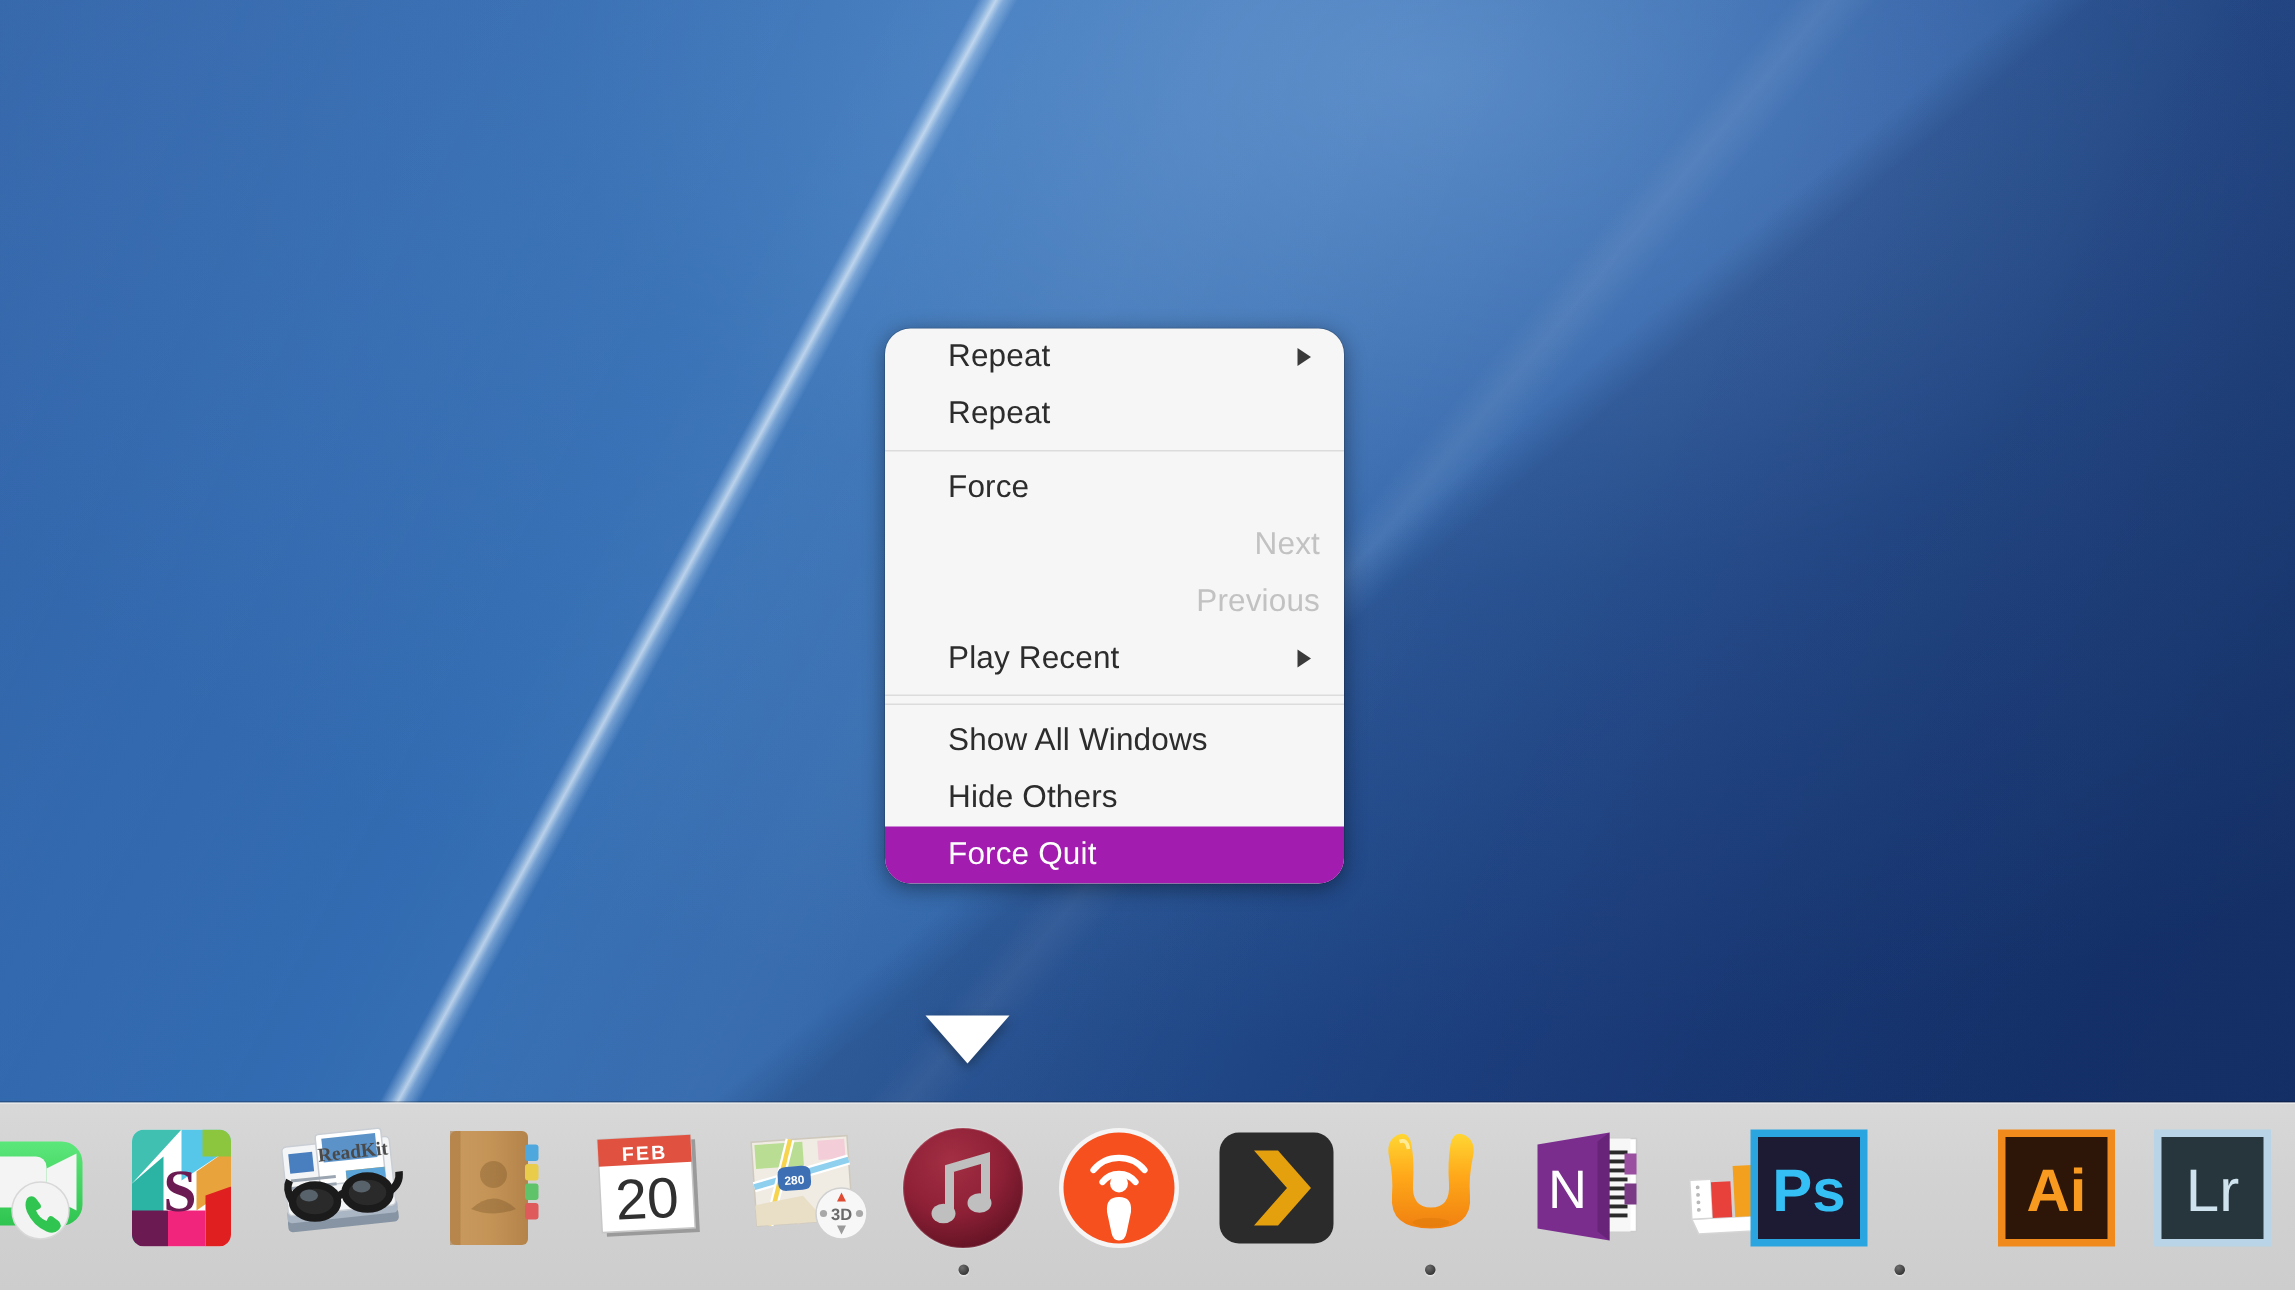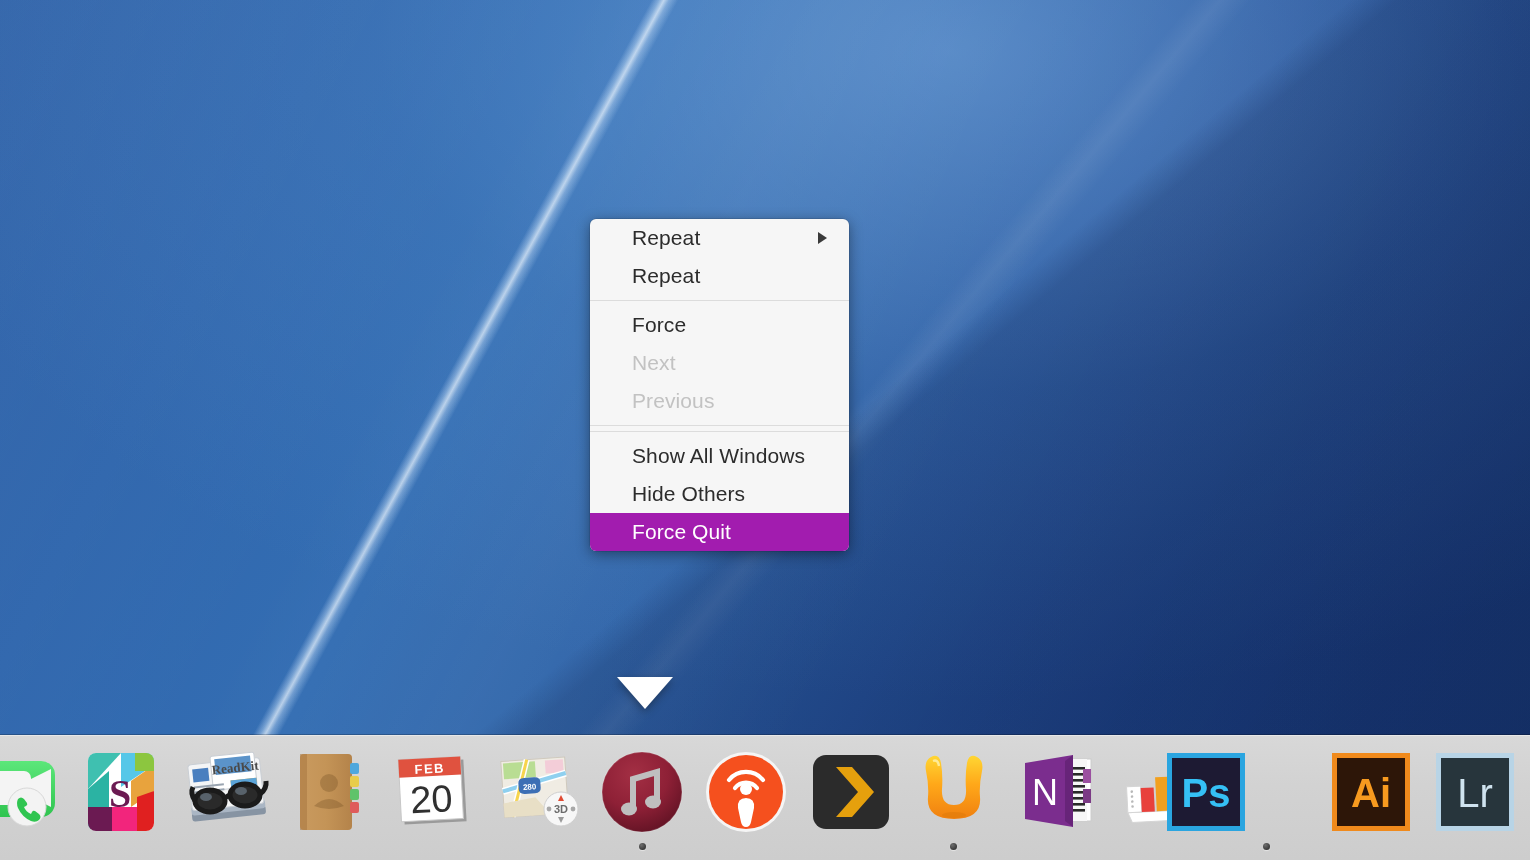--- a/index.html
+++ b/index.html
@@ -83,37 +83,37 @@
   .dock-icon{ width:86px; height:86px; position:relative; }
   .run-dot{
     position:absolute; top:107px; width:7px; height:7px;
     border-radius:50%;
     background:radial-gradient(circle at 35% 30%,#6e6e6e,#3a3a3a 70%,#2b2b2b);
     box-shadow:0 1px 1px rgba(255,255,255,0.5);
   }
 
   
   #menu{
-    position:absolute; left:590px; top:219px; width:259px;
+    position:absolute; left:590px; top:219px; width:306px;
     background:#f6f6f6;
-    border-radius:6px;
+    border-radius:17px;
     box-shadow:0 3px 14px rgba(0,0,0,0.42), 0 0 0 0.5px rgba(0,0,0,0.18);
     overflow:hidden;
     font-size:0;
   }
   .mrow{
     height:38px; line-height:38px;
     padding:0 16px 0 42px;
     font-size:21px;
     color:#2c2c2c;
     position:relative;
     white-space:nowrap;
     letter-spacing:0.1px;
   }
-  .mrow.dim{ color:#c2c2c2; }
+  .mrow.dim{ color:#c2c2c2;text-align:right; }
   .mrow.sel{ background:#a21caf; color:#ffffff; }
   .mrow .arrow{
     position:absolute; right:22px; top:50%; transform:translateY(-50%);
     width:0; height:0;
     border-left:9px solid #3a3a3a;
     border-top:6.5px solid transparent;
     border-bottom:6.5px solid transparent;
   }
   .msep{ height:1px; background:#dcdcdc; margin:5px 0; }
   #menu-tail{
@@ -147,20 +147,24 @@
   <div class="msep"></div>
 
   <div class="mrow">
     <span>Force</span>
   </div>
   <div class="mrow dim">
     <span>Next</span>
   </div>
   <div class="mrow dim">
     <span>Previous</span>
+  </div>
+  <div class="mrow">
+    <span>Play Recent</span>
+    <span class="arrow"></span>
   </div>
 
   <div class="msep"></div>
 
 
   <div class="msep"></div>
 
   <div class="mrow">
     <span>Show All Windows</span>
   </div>

